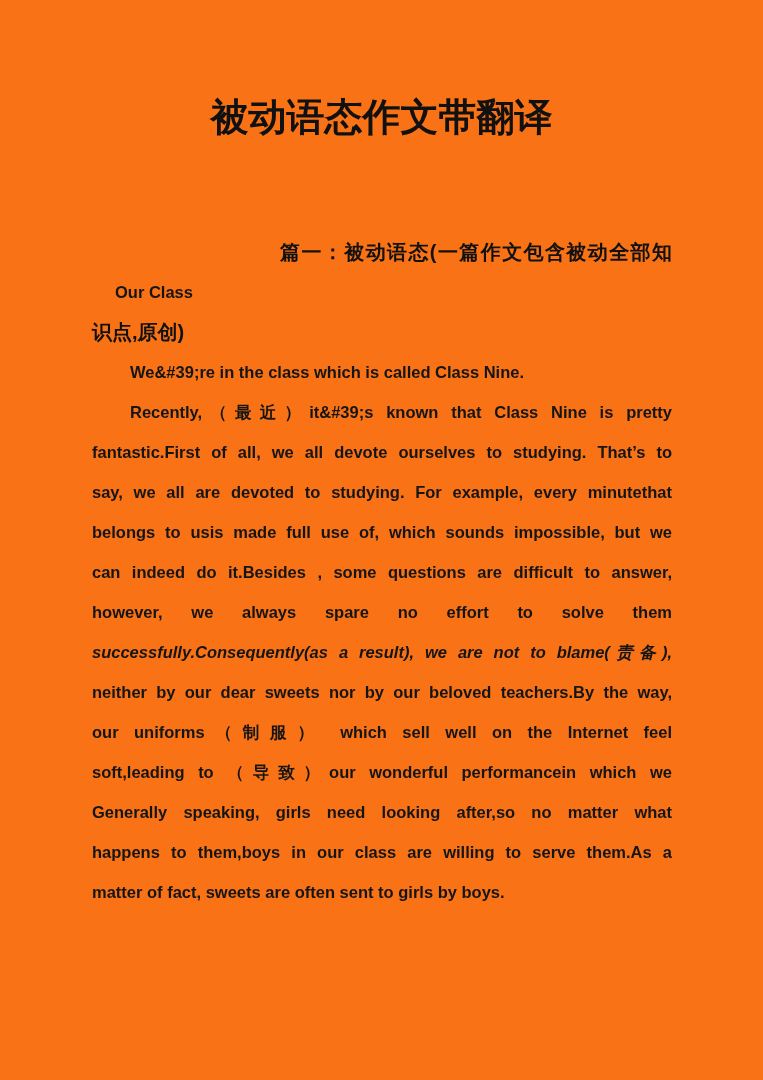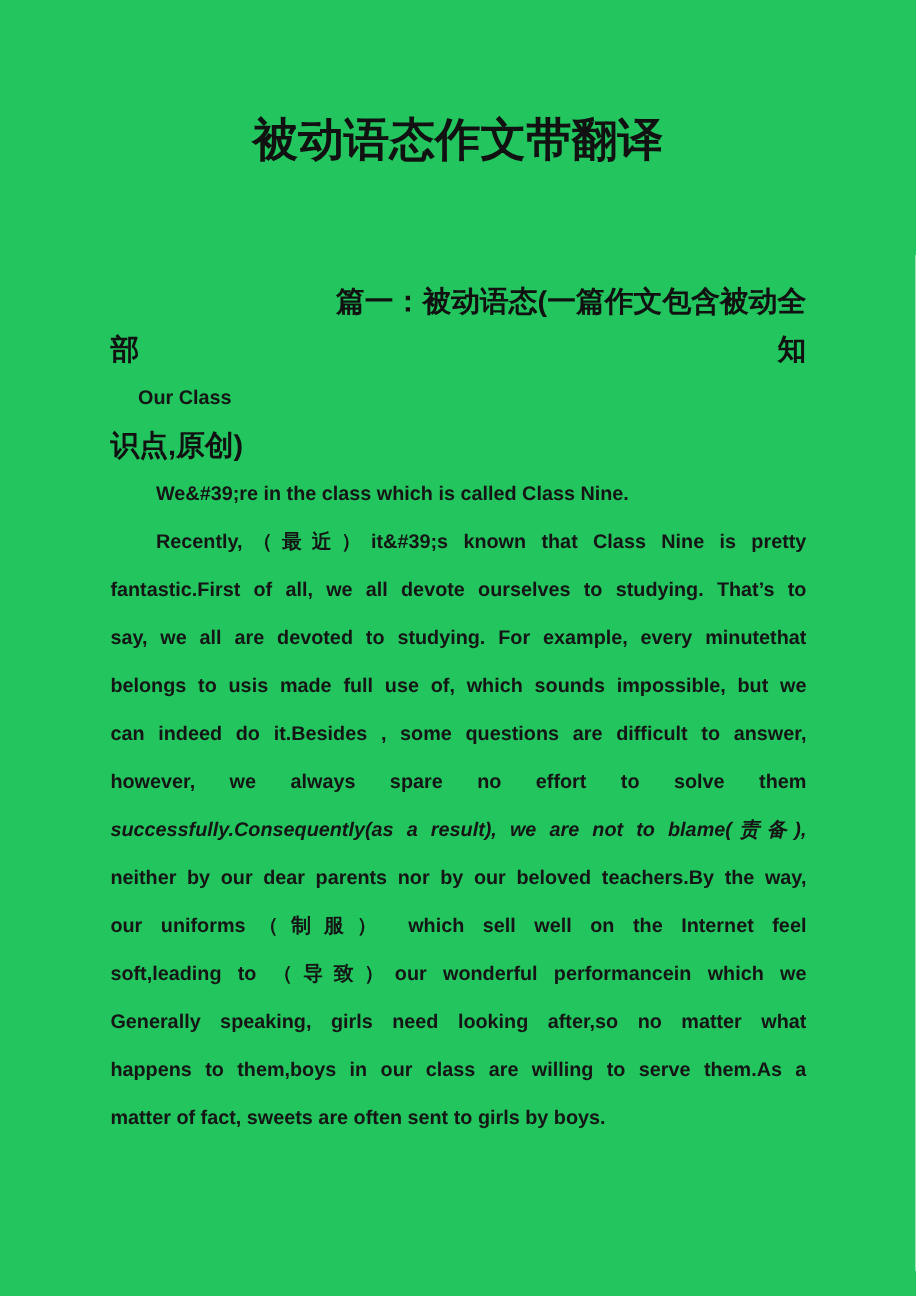--- a/index.html
+++ b/index.html
@@ -4,21 +4,21 @@
 <style>
   html, body {
     margin: 0;
     padding: 0;
     background: #ffffff;
   }
   .page {
     position: relative;
     width: 763px;
     height: 1080px;
-    background: #22c55e;
+    background: #f97316;
     overflow: hidden;
     font-family: "Liberation Sans", "DejaVu Sans", sans-serif;
     color: #151515;
   }
   .doc-title {
     position: absolute;
     top: 92px;
     left: 0;
     width: 100%;
     margin: 0;
@@ -36,21 +36,21 @@
     width: 580px;
   }
   .ln {
     font-size: 16.5px;
     font-weight: 700;
     line-height: 40px;
     color: #151515;
     text-align: left;
   }
   .ln.cjk-heading {
-    font-size: 24px;
+    font-size: 20px;
     font-weight: 600;
     color: #111111;
   }
   .ln.just {
     text-align: justify;
     text-align-last: justify;
   }
 </style>
 </head>
 <body>
@@ -62,20 +62,20 @@
       <div class="ln" style="text-indent: 23px;">Our Class</div>
       <div class="ln cjk-heading" style="text-indent: 0px;">识点,原创)</div>
       <div class="ln" style="text-indent: 38px;">We&amp;#39;re in the class which is called Class Nine.</div>
       <div class="ln just" style="text-indent: 38px;">Recently,（最近）it&amp;#39;s known that Class Nine is pretty</div>
       <div class="ln just" style="text-indent: 0px;">fantastic.First of all, we all devote ourselves to studying. That’s to</div>
       <div class="ln just" style="text-indent: 0px;">say, we all are devoted to studying. For example, every minutethat</div>
       <div class="ln just" style="text-indent: 0px;">belongs to usis made full use of, which sounds impossible, but we</div>
       <div class="ln just" style="text-indent: 0px;">can indeed do it.Besides , some questions are difficult to answer,</div>
       <div class="ln just" style="text-indent: 0px;">however, we always spare no effort to solve them</div>
       <div class="ln just" style="text-indent: 0px; font-style: italic;">successfully.Consequently(as a result), we are not to blame(责备),</div>
-      <div class="ln just" style="text-indent: 0px;">neither by our dear parents nor by our beloved teachers.By the way,</div>
+      <div class="ln just" style="text-indent: 0px;">neither by our dear sweets nor by our beloved teachers.By the way,</div>
       <div class="ln just" style="text-indent: 0px;">our uniforms（制服）  which sell well on the Internet feel</div>
       <div class="ln just" style="text-indent: 0px;">soft,leading to （导致）our wonderful performancein which we</div>
       <div class="ln just" style="text-indent: 0px;">Generally speaking, girls need looking after,so no matter what</div>
       <div class="ln just" style="text-indent: 0px;">happens to them,boys in our class are willing to serve them.As a</div>
       <div class="ln" style="text-indent: 0px;">matter of fact, sweets are often sent to girls by boys.</div>
     </div>
 </div>
 
 </body></html>

